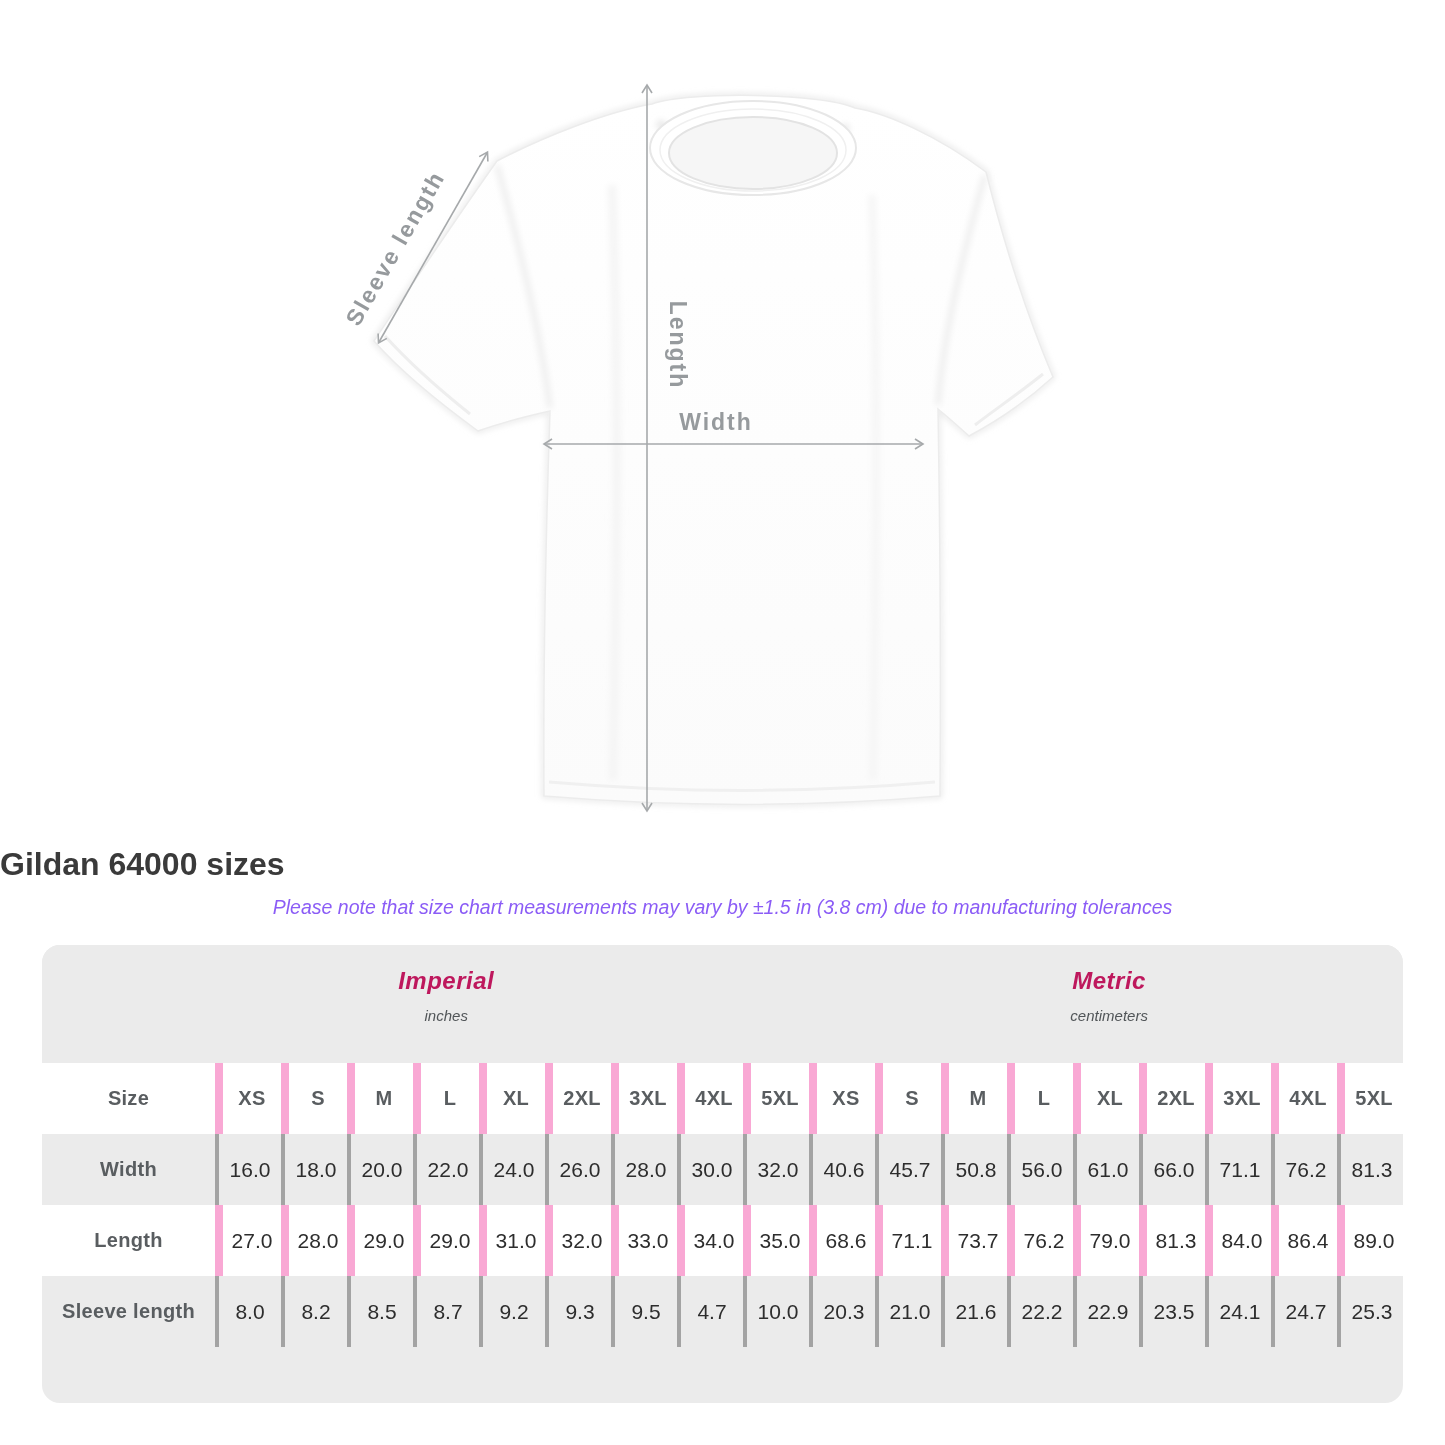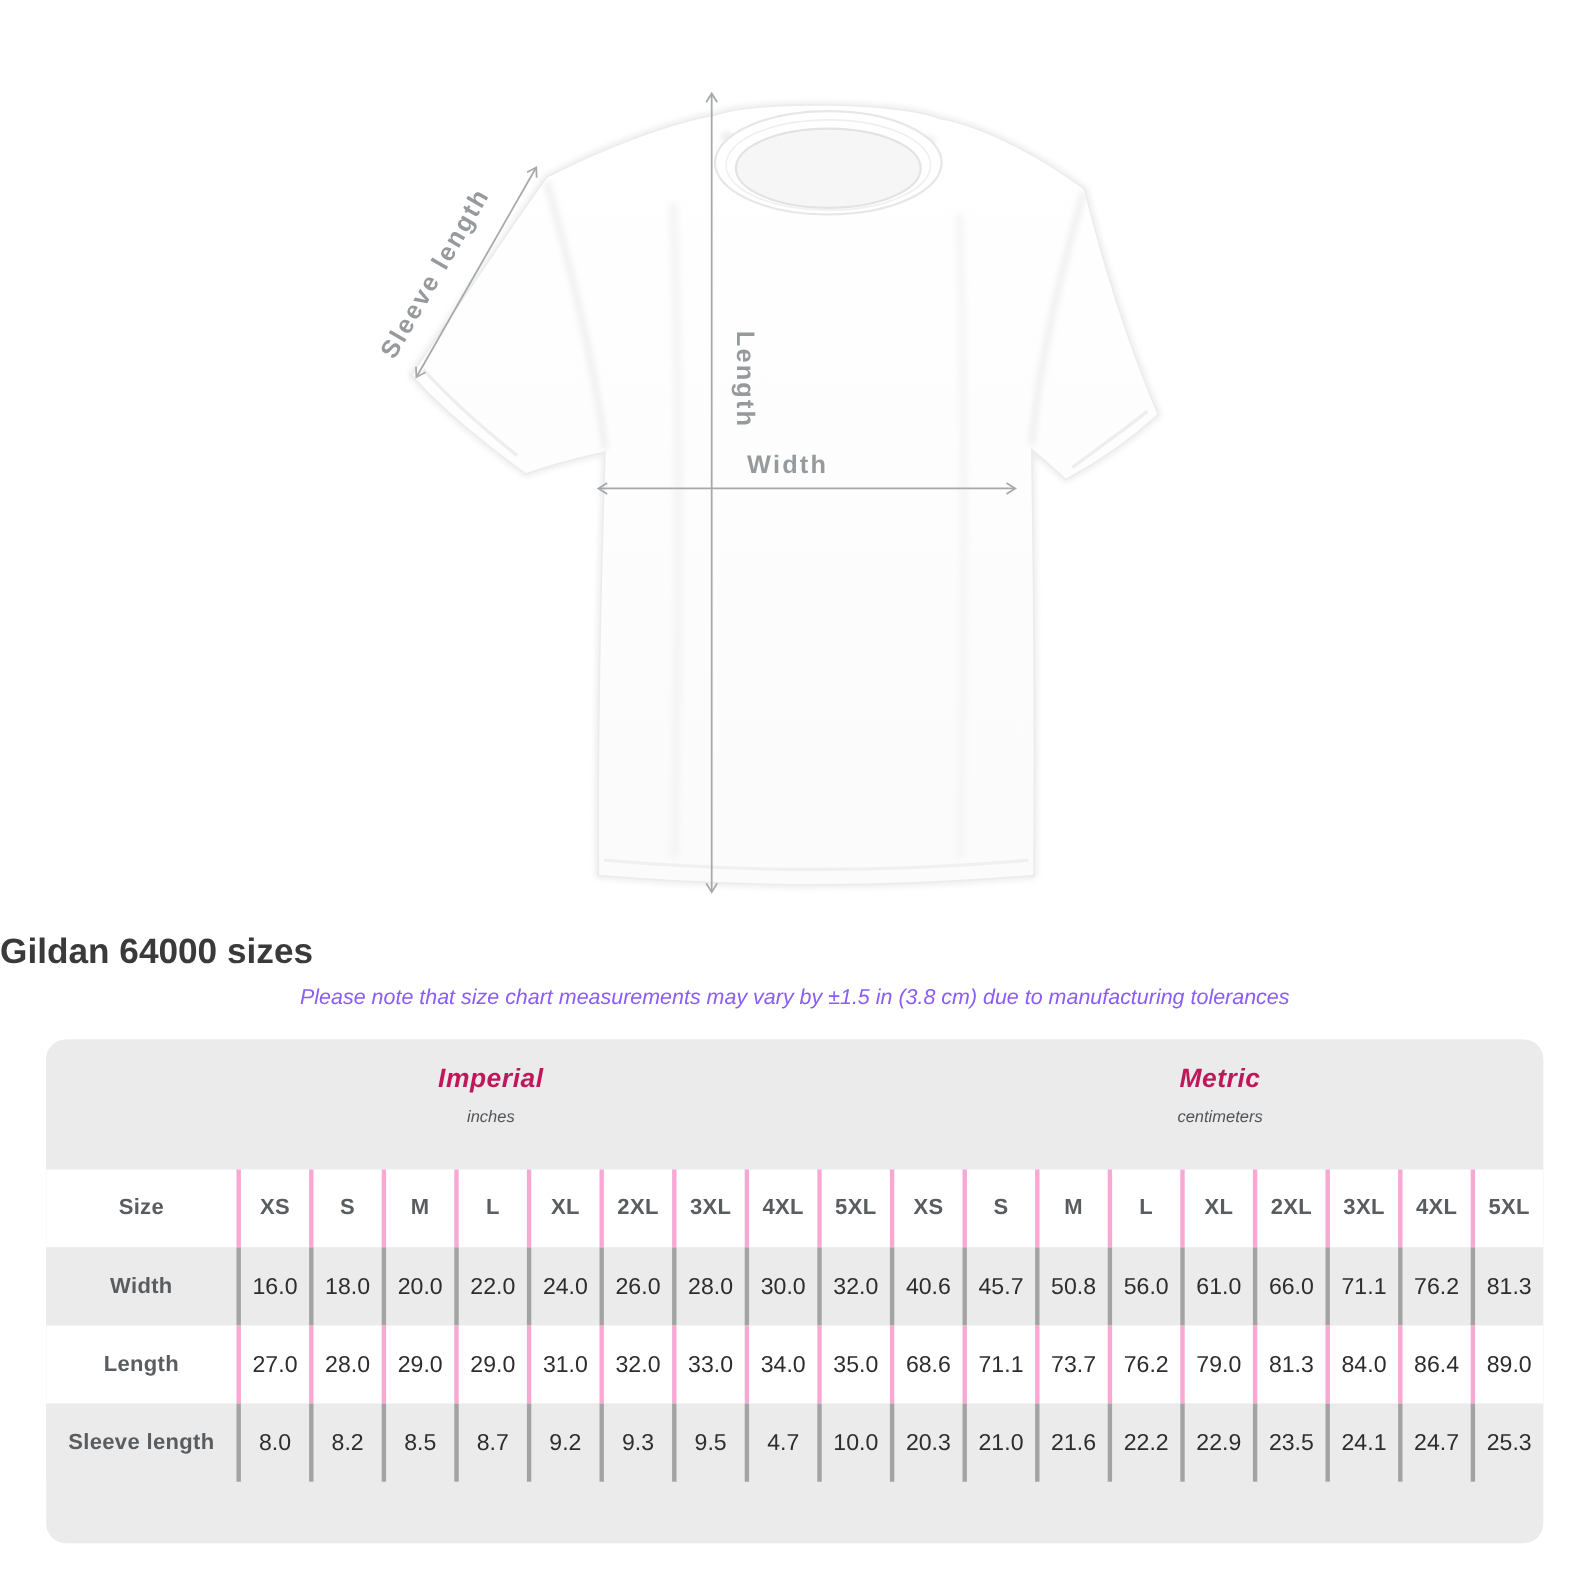--- a/index.html
+++ b/index.html
@@ -82,21 +82,21 @@
   .row-white { background: #ffffff; }
   .row-gray  { background: #ebebeb; }
   .cell {
     display: flex;
     align-items: center;
     justify-content: center;
     font-size: 21px;
     color: #2d2d2d;
     overflow: hidden;
   }
-  .row-white .cell + .cell { border-left: 4px solid #f9a8d4; text-align: right; }
+  .row-white .cell + .cell { border-left: 8px solid #f9a8d4; text-align: right; }
   .row-gray  .cell + .cell { border-left: 4px solid #a3a3a3; }
   .cell.bold {
     font-weight: bold;
     font-size: 20px;
     color: #595d60;
     letter-spacing: 0.3px;
   }
 </style>
 </head>
 <body>

